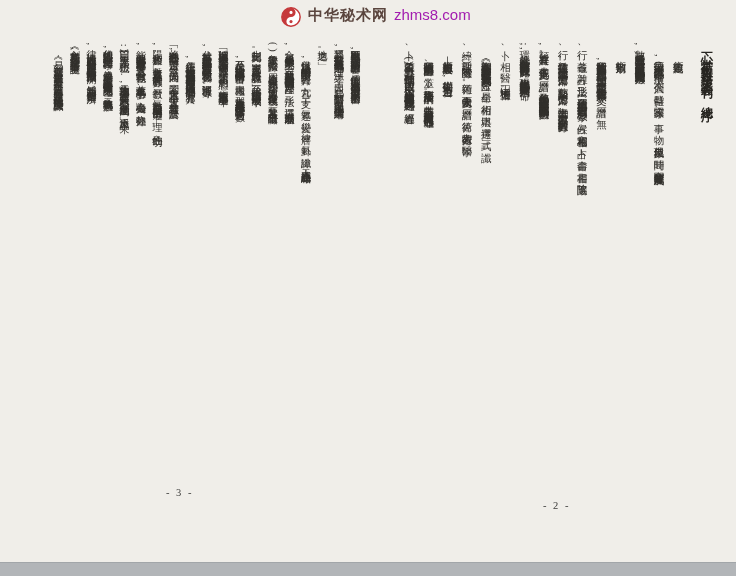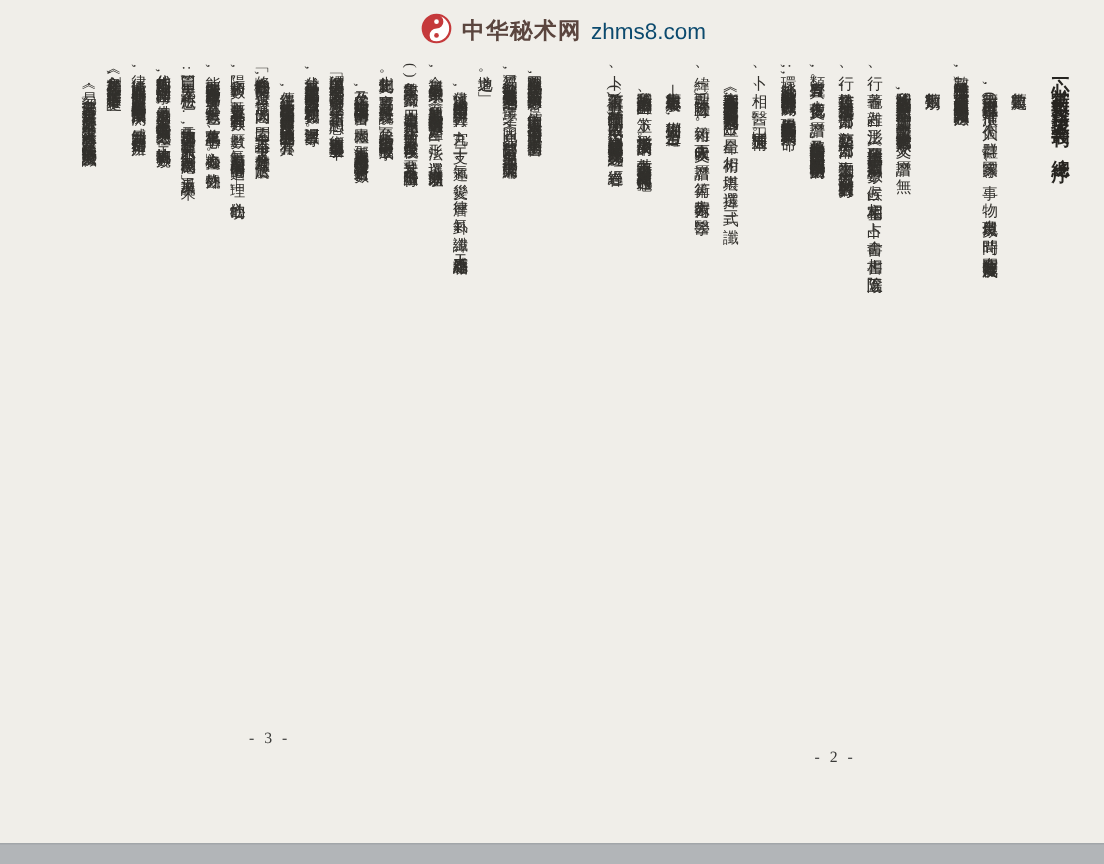--- a/index.html
+++ b/index.html
@@ -4,26 +4,26 @@
 <style>
   html,body{margin:0;padding:0;}
   body{
     width:736px;height:576px;position:relative;overflow:hidden;
     background:#f0eee9;
     font-family:"Liberation Serif","DejaVu Serif",serif;
   }
   
   .site-header{
     position:absolute;top:6px;left:280px;height:24px;
-    display:flex;align-items:flex-end;gap:6px;
+    display:flex;align-items:flex-start;gap:6px;
     font-family:"Liberation Sans","DejaVu Sans",sans-serif;
   }
   .site-logo{width:22px;height:22px;display:block;}
   .site-name{font-size:15px;font-weight:bold;color:#5a453e;letter-spacing:1px;}
-  .site-url{font-size:15px;color:#0c4a6e;}
+  .site-url{font-size:15px;color:#a21caf;}
   
   .page{
     position:absolute;top:42px;
     writing-mode:vertical-rl;
     color:#32302c;
   }
   .page-right{left:378px;width:338px;height:474px;font-size:10.5px;letter-spacing:0.5px;}
   .page-right .col{line-height:19.2px;}
   .page-left{left:42px;width:321px;height:478px;font-size:10px;letter-spacing:0.6px;}
   .page-left .col{line-height:16.5px;}

